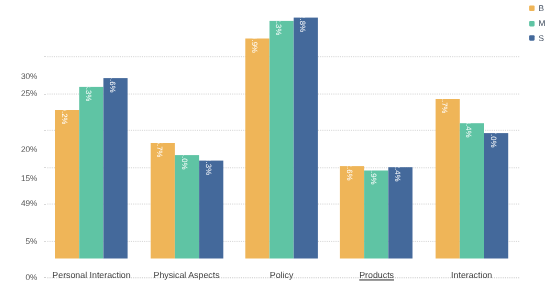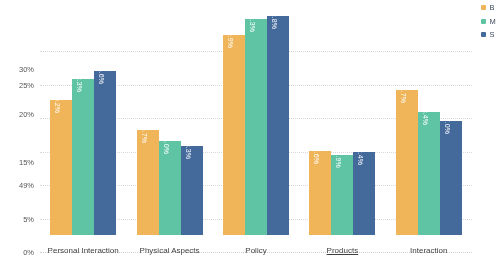--- a/index.html
+++ b/index.html
@@ -176,21 +176,21 @@
         <div class="gridline" style="top: 151.714px;"></div>
         <div class="gridline" style="top: 118.286px;"></div>
         <div class="gridline" style="top: 84.8571px;"></div>
         <div class="gridline" style="top: 51.4286px;"></div>
       </div>
     <div class="y-axis" id="y-axis">
         <div class="y-tick-label" style="top: 252px;">0%</div>
         <div class="y-tick-label" style="top: 218.571px;">5%</div>
         <div class="y-tick-label" style="top: 185.143px;">49%</div>
         <div class="y-tick-label" style="top: 162px;">15%</div>
-        <div class="y-tick-label" style="top: 114px;">20%</div>
+        <div class="y-tick-label" style="top: 136px;">20%</div>
         <div class="y-tick-label" style="top: 84.8571px;">25%</div>
         <div class="y-tick-label" style="top: 69px;">30%</div>
       </div>
     <div class="bars-area" id="bars-area">
         <div class="group" style="left: 0px; width: 86.4px;">
           <div class="group-bars" style="bottom: 27px; height: 252px;">
             <div class="bar" style="height: 135.051px; background: rgb(239, 181, 88);">
               <span class="bar-value">20.2%</span>
             </div>
             <div class="bar" style="height: 155.777px; background: rgb(95, 196, 164);">

